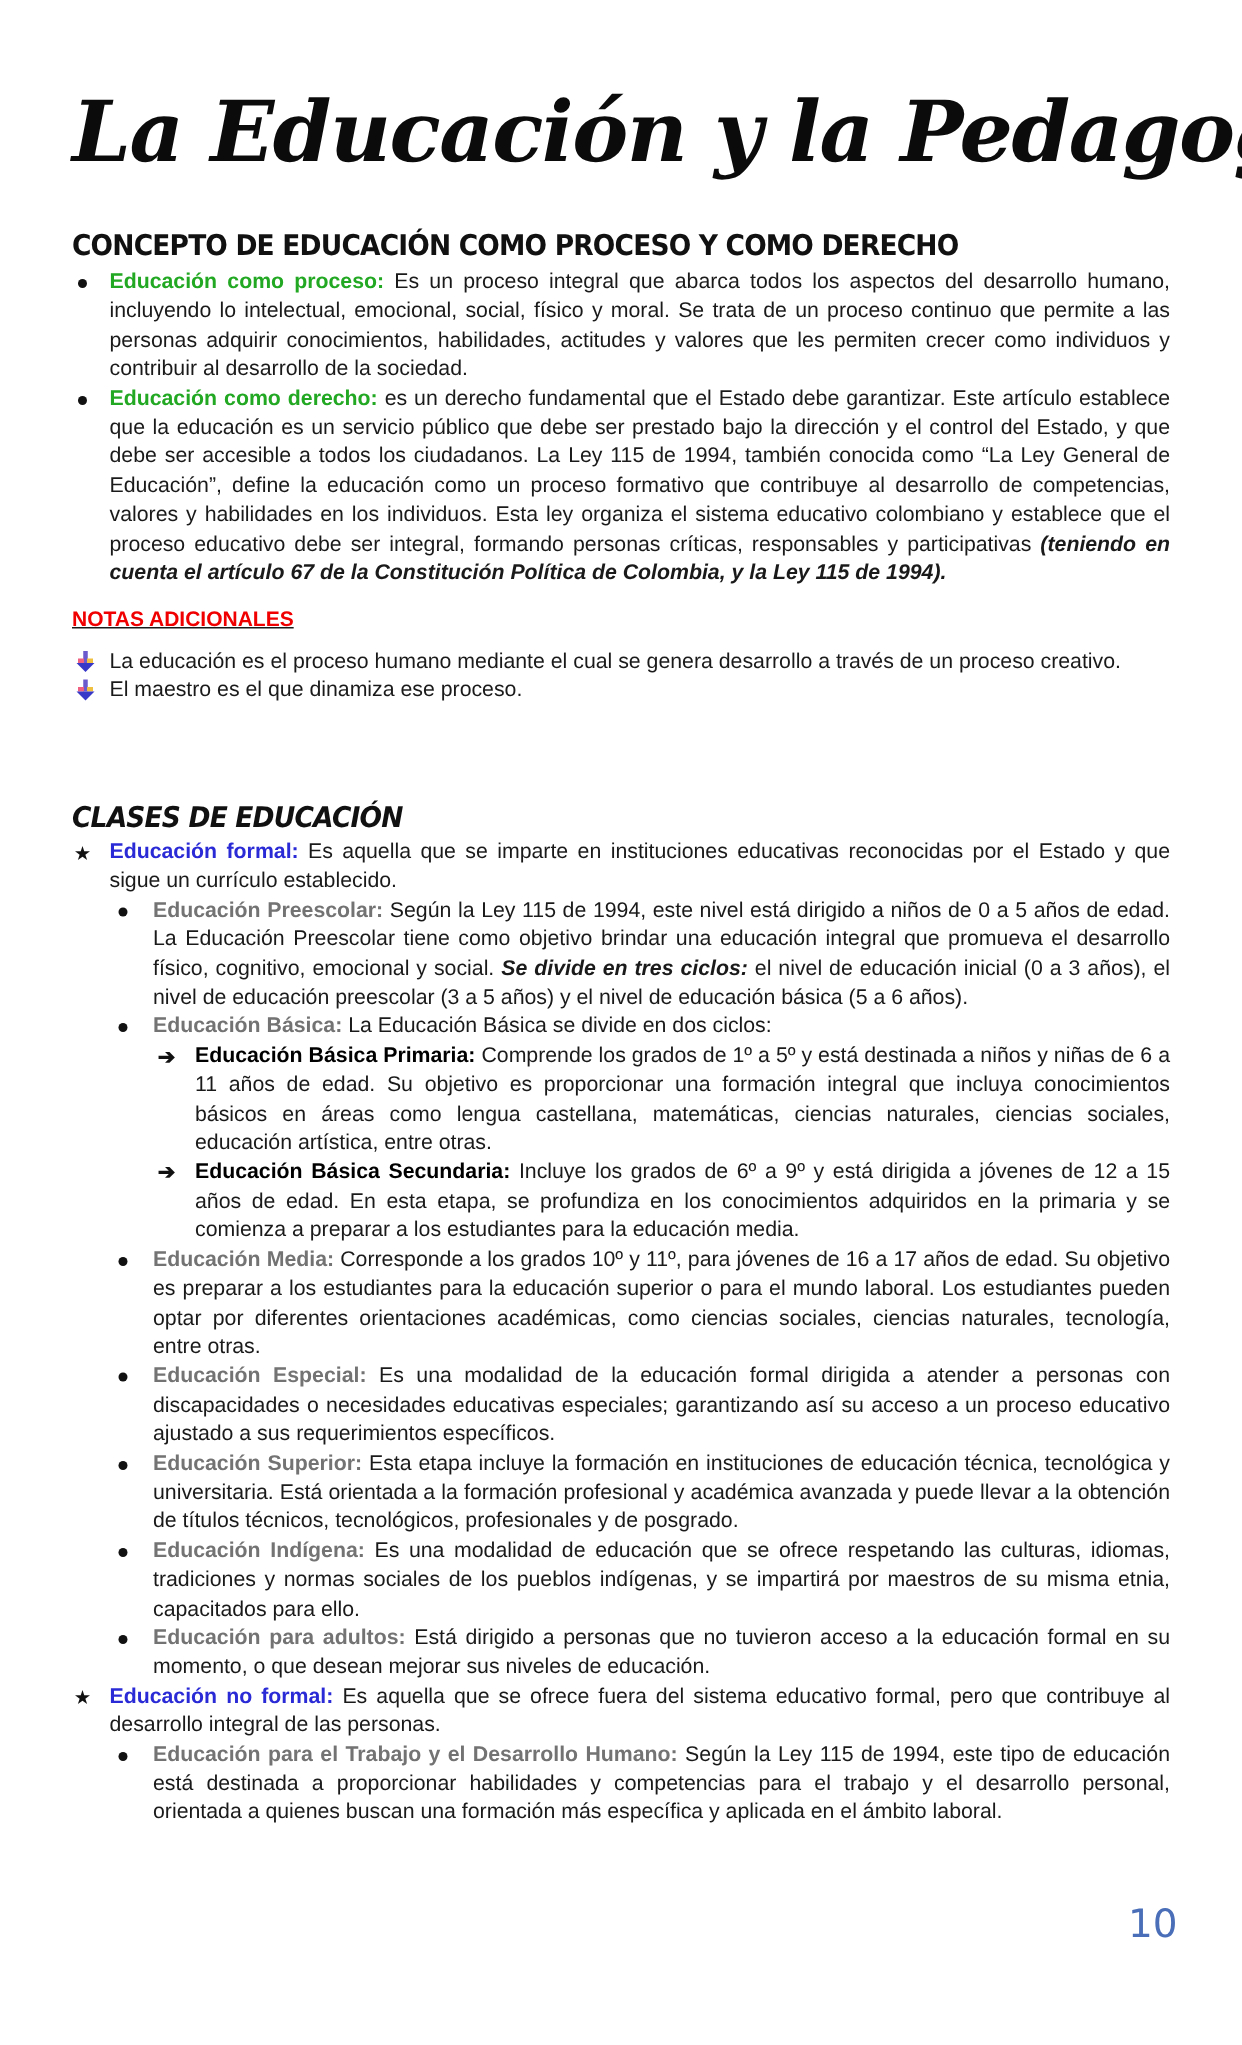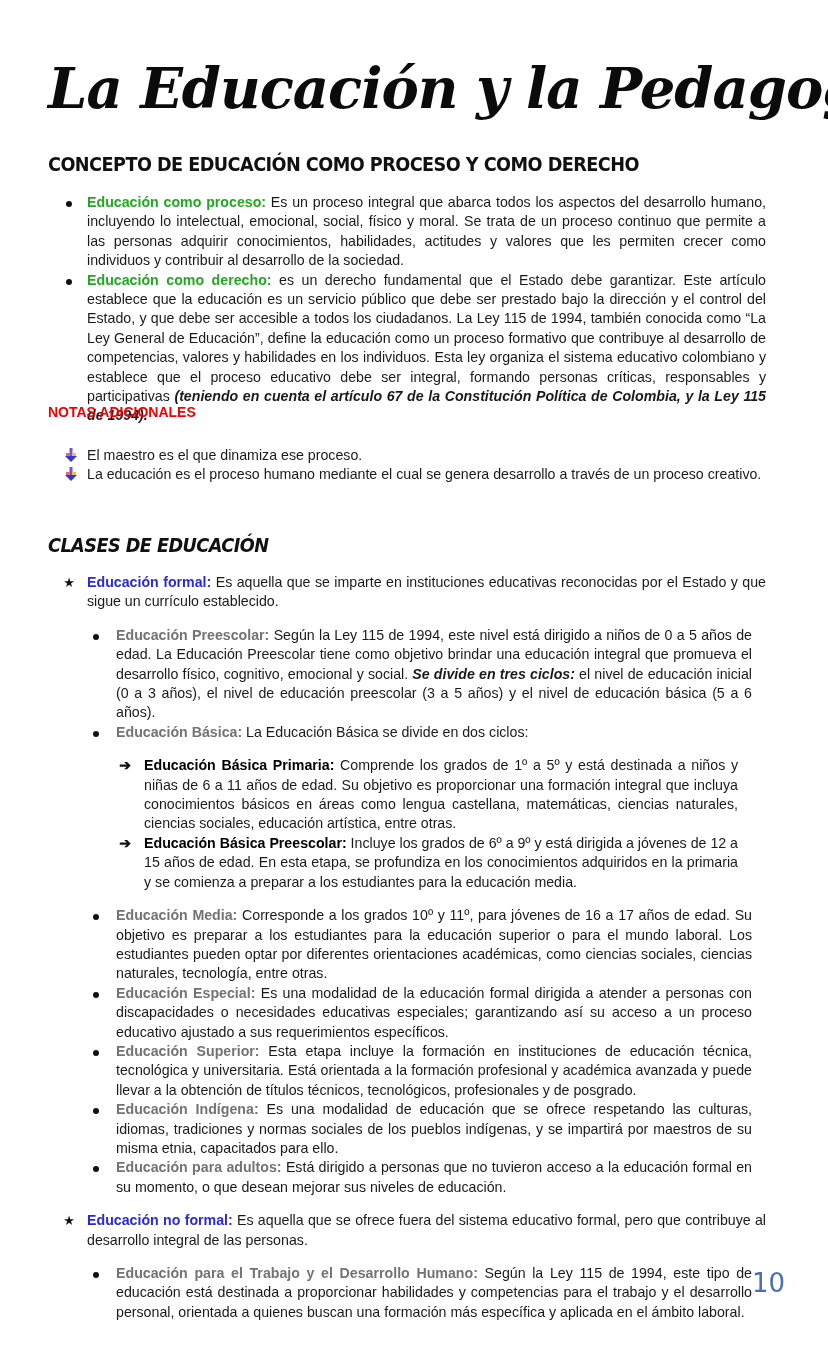--- a/index.html
+++ b/index.html
@@ -8,21 +8,21 @@
   .title { position: absolute; left: 48px; top: 52px; width: 740px;
            font-family: "DejaVu Serif", serif; font-weight: bold; font-style: italic;
            font-size: 56px; line-height: 72px; color: #0b0b0b; letter-spacing: -1px;
            white-space: nowrap; }
   .h2 { position: absolute; left: 48px; font-family: "DejaVu Sans", sans-serif;
         font-weight: bold; font-size: 19px; line-height: 24px; color: #111;
         letter-spacing: -0.6px; transform: scaleX(0.93); transform-origin: left; white-space: nowrap; }
   .h2.italic { font-style: italic; }
   .block { position: absolute; left: 48px; width: 732px; font-size: 14.2px; line-height: 19.4px;
            text-align: justify; }
-  ul { list-style: none; margin: 14px; padding: 0; }
+  ul { list-style: none; margin: 0; padding: 0; }
   li { position: relative; }
   .l1 > li { padding-left: 25px; }
   .l2 > li { padding-left: 54px; }
   .l3 > li { padding-left: 82px; }
   .marker { position: absolute; top: 0; width: 14px; text-align: center; }
   .l1 > li > .marker { left: 0; }
   .l2 > li > .marker { left: 27px; }
   .l3 > li > .marker { left: 56px; }
   .dot { display: inline-block; width: 6px; height: 6px; border-radius: 50%; background: #111; margin-top: 7px; }
   .star { font-size: 13px; color: #111; }
@@ -52,43 +52,43 @@
       <span class="marker"><span class="dot"></span></span>
       <span class="lbl green">Educación como proceso:</span><span> Es un proceso integral que abarca todos los aspectos del desarrollo humano, incluyendo lo intelectual, emocional, social, físico y moral. Se trata de un proceso continuo que permite a las personas adquirir conocimientos, habilidades, actitudes y valores que les permiten crecer como individuos y contribuir al desarrollo de la sociedad.</span>
     </li>
     <li>
       <span class="marker"><span class="dot"></span></span>
       <span class="lbl green">Educación como derecho:</span><span> es un derecho fundamental que el Estado debe garantizar. Este artículo establece que la educación es un servicio público que debe ser prestado bajo la dirección y el control del Estado, y que debe ser accesible a todos los ciudadanos. La Ley 115 de 1994, también conocida como “La Ley General de Educación”, define la educación como un proceso formativo que contribuye al desarrollo de competencias, valores y habilidades en los individuos. Esta ley organiza el sistema educativo colombiano y establece que el proceso educativo debe ser integral, formando personas críticas, responsables y participativas </span><span class="bi">(teniendo en cuenta el artículo 67 de la Constitución Política de Colombia, y la Ley 115 de 1994).</span>
     </li>
   </ul>
 </div>
 
-<div class="block" style="top:403px;">
+<div class="block" style="top:403px;text-decoration:underline;">
   <span class="red">NOTAS ADICIONALES</span>
 </div>
 
 <div class="block notes" style="top:432px;">
   <ul class="l1">
     <li>
       <svg class="down-arrow" viewBox="0 0 14 16">
         <rect x="5.5" y="1" width="3" height="8" fill="#6a5acd"></rect>
           <rect x="2" y="6" width="4" height="3" fill="#f06080"></rect>
           <rect x="8" y="6" width="4" height="3" fill="#f0c040"></rect>
           <polygon points="1,9 13,9 7,15" fill="#3838c8"></polygon>
       </svg>
-      <span>El maestro es el que dinamiza ese proceso.</span>
+      <span>La educación es el proceso humano mediante el cual se genera desarrollo a través de un proceso creativo.</span>
     </li>
     <li>
       <svg class="down-arrow" viewBox="0 0 14 16">
         <rect x="5.5" y="1" width="3" height="8" fill="#6a5acd"></rect>
           <rect x="2" y="6" width="4" height="3" fill="#f06080"></rect>
           <rect x="8" y="6" width="4" height="3" fill="#f0c040"></rect>
           <polygon points="1,9 13,9 7,15" fill="#3838c8"></polygon>
       </svg>
-      <span>La educación es el proceso humano mediante el cual se genera desarrollo a través de un proceso creativo.</span>
+      <span>El maestro es el que dinamiza ese proceso.</span>
     </li>
   </ul>
 </div>
 
 <div class="h2 italic" style="top:533px;">CLASES DE EDUCACIÓN</div>
 
 <div class="block" style="top:559px;">
   <ul class="l1">
     <li>
       <span class="marker star">★</span>
@@ -101,21 +101,21 @@
         <li>
           <span class="marker"><span class="dot"></span></span>
           <span class="lbl gold">Educación Básica:</span><span> La Educación Básica se divide en dos ciclos:</span>
           <ul class="l3" style="margin-left:-54px;">
             <li>
               <span class="marker arrow">➔</span>
               <span class="black-b">Educación Básica Primaria:</span><span> Comprende los grados de 1º a 5º y está destinada a niños y niñas de 6 a 11 años de edad. Su objetivo es proporcionar una formación integral que incluya conocimientos básicos en áreas como lengua castellana, matemáticas, ciencias naturales, ciencias sociales, educación artística, entre otras.</span>
             </li>
             <li>
               <span class="marker arrow">➔</span>
-              <span class="black-b">Educación Básica Preescolar:</span><span> Incluye los grados de 6º a 9º y está dirigida a jóvenes de 12 a 15 años de edad. En esta etapa, se profundiza en los conocimientos adquiridos en la primaria y se comienza a preparar a los estudiantes para la educación media.</span>
+              <span class="black-b">Educación Básica Secundaria:</span><span> Incluye los grados de 6º a 9º y está dirigida a jóvenes de 12 a 15 años de edad. En esta etapa, se profundiza en los conocimientos adquiridos en la primaria y se comienza a preparar a los estudiantes para la educación media.</span>
             </li>
           </ul>
         </li>
         <li>
           <span class="marker"><span class="dot"></span></span>
           <span class="lbl gold">Educación Media:</span><span> Corresponde a los grados 10º y 11º, para jóvenes de 16 a 17 años de edad. Su objetivo es preparar a los estudiantes para la educación superior o para el mundo laboral. Los estudiantes pueden optar por diferentes orientaciones académicas, como ciencias sociales, ciencias naturales, tecnología, entre otras.</span>
         </li>
         <li>
           <span class="marker"><span class="dot"></span></span>
           <span class="lbl gold">Educación Especial:</span><span> Es una modalidad de la educación formal dirigida a atender a personas con discapacidades o necesidades educativas especiales; garantizando así su acceso a un proceso educativo ajustado a sus requerimientos específicos.</span>

